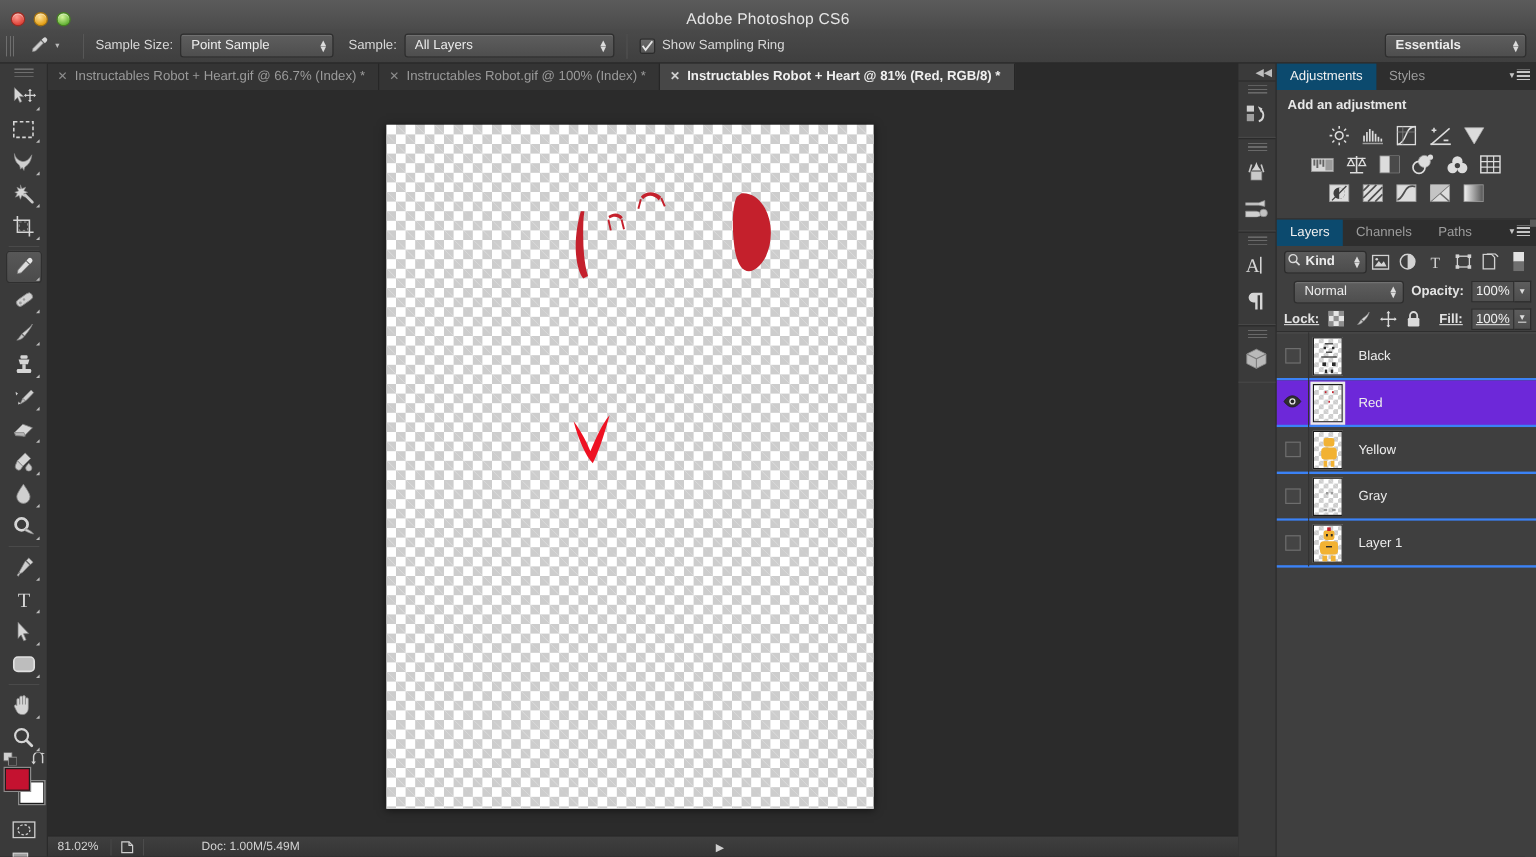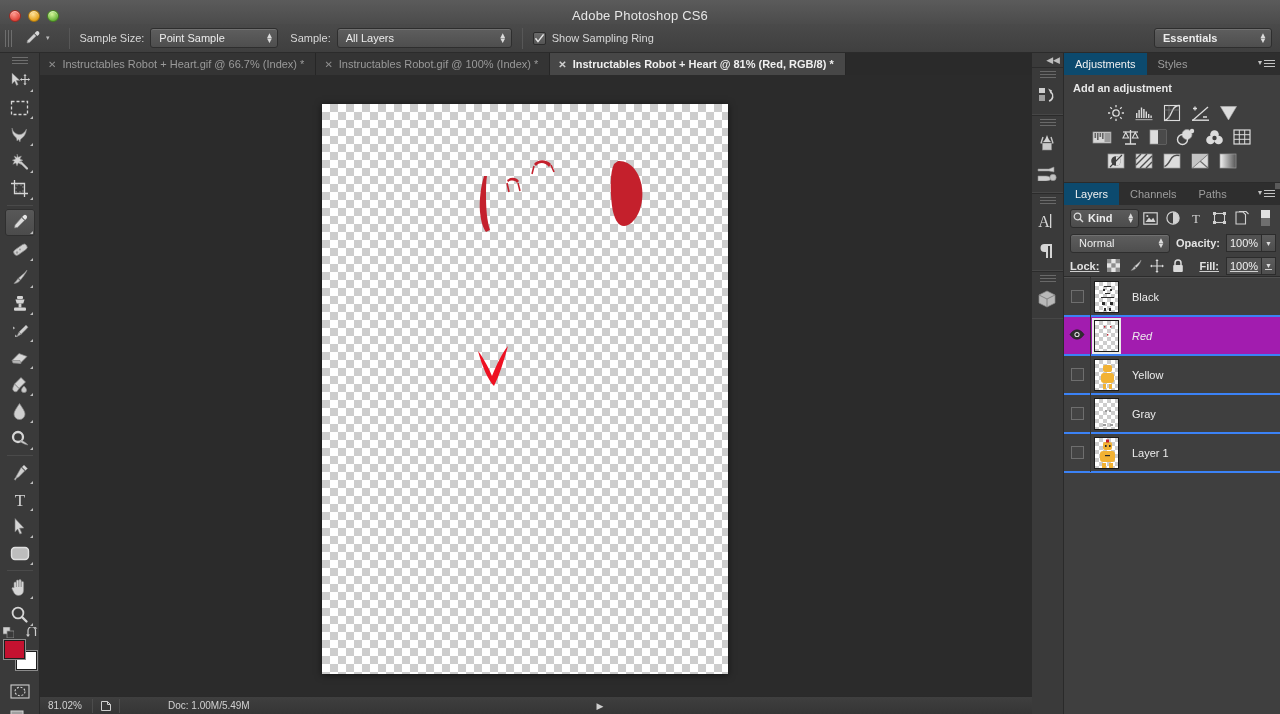--- a/index.html
+++ b/index.html
@@ -157,37 +157,37 @@
   .icon-row { display: flex; justify-content: center; gap: 6px; padding: 2px 0; }
   .adj-icon { width: 22px; height: 20px; display: flex; align-items: center; justify-content: center; }
 
   .layers-panel { background: #3f3f3f; height: 556px; position: relative; }
   .filter-row { height: 26px; display: flex; align-items: center; padding: 0 3px 0 6px; gap: 0; }
   .kind-sel { width: 74px; height: 19px; background: linear-gradient(#5b5b5b,#4c4c4c);
     border: 1px solid #2c2c2c; border-radius: 3px; display: flex; align-items: center;
     padding: 0 3px 0 2px; font-size: 11px; color: #ededed; font-weight: bold; gap: 4px;}
   .f-icon { width: 25px; height: 20px; display: flex; align-items: center; justify-content: center; }
   .blend-row { height: 24px; display: flex; align-items: center; padding: 0 4px 0 6px; gap: 6px; }
-  .blend-sel { width: 110px; height: 19px; }
+  .blend-sel { width: 110px; height: 19px; margin-left: 8px; }
   .numbox { height: 18px; min-width: 36px; background: #515151; border: 1px solid #2c2c2c;
     color: #f0f0f0; font-size: 11px; display: flex; align-items: center; justify-content: center; }
   .numstep { width: 14px; height: 18px; background: linear-gradient(#5d5d5d,#4d4d4d);
     border: 1px solid #2c2c2c; border-left: none; display: flex; align-items: center; justify-content: center;
     color: #dcdcdc; font-size: 7px; }
   .lock-row { height: 22px; display: flex; align-items: center; padding: 0 4px 0 6px; gap: 7px;
     border-bottom: 1px solid #2b2b2b; text-decoration: underline; }
   .lock-ico { width: 15px; height: 15px; display: flex; align-items: center; justify-content: center; }
   .lbl { font-size: 11px; color: #e3e3e3; font-weight: bold; }
 
   .layer-list { border-top: 1px solid #515151; }
   .layer-row {
     height: 39px; display: flex; align-items: center;
     border-bottom: 2px solid #3b82f6; background: #3f3f3f;
   }
-  .layer-row.selected { background: #a21caf; font-style: italic; }
+  .layer-row.selected { background: #6d28d9; }
   .eye-cell { width: 26px; display: flex; align-items: center; justify-content: center; }
   .eye-box { width: 13px; height: 13px; border: 1px solid #6e6e6e; background: #444; }
   .thumb-cell { width: 30px; display: flex; align-items: center; justify-content: center; }
   .thumb {
     width: 25px; height: 32px; border: 1px solid #1b1b1b;
     background-color: #fff;
     background-image:
       linear-gradient(45deg, #cdcdcd 25%, transparent 25%, transparent 75%, #cdcdcd 75%),
       linear-gradient(45deg, #cdcdcd 25%, transparent 25%, transparent 75%, #cdcdcd 75%);
     background-size: 8px 8px; background-position: 0 0, 4px 4px;

